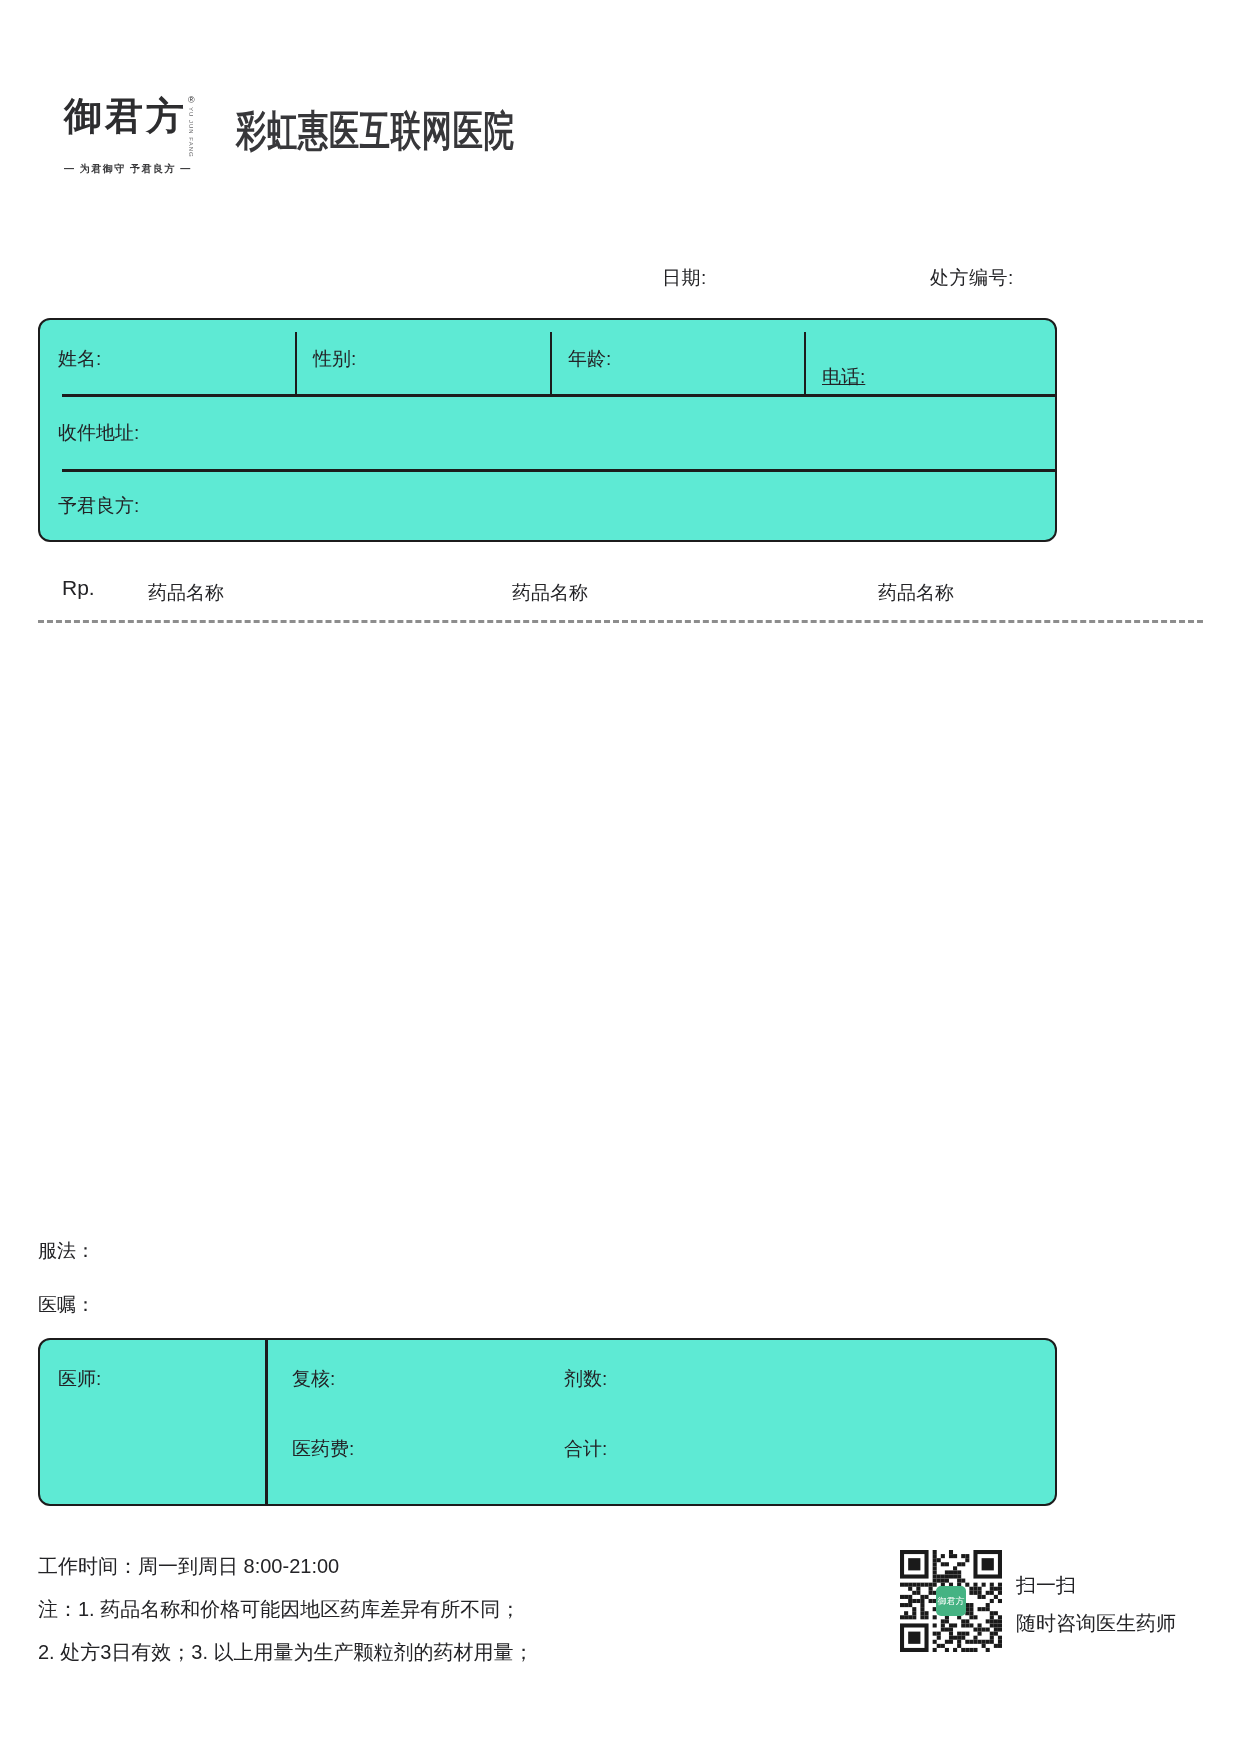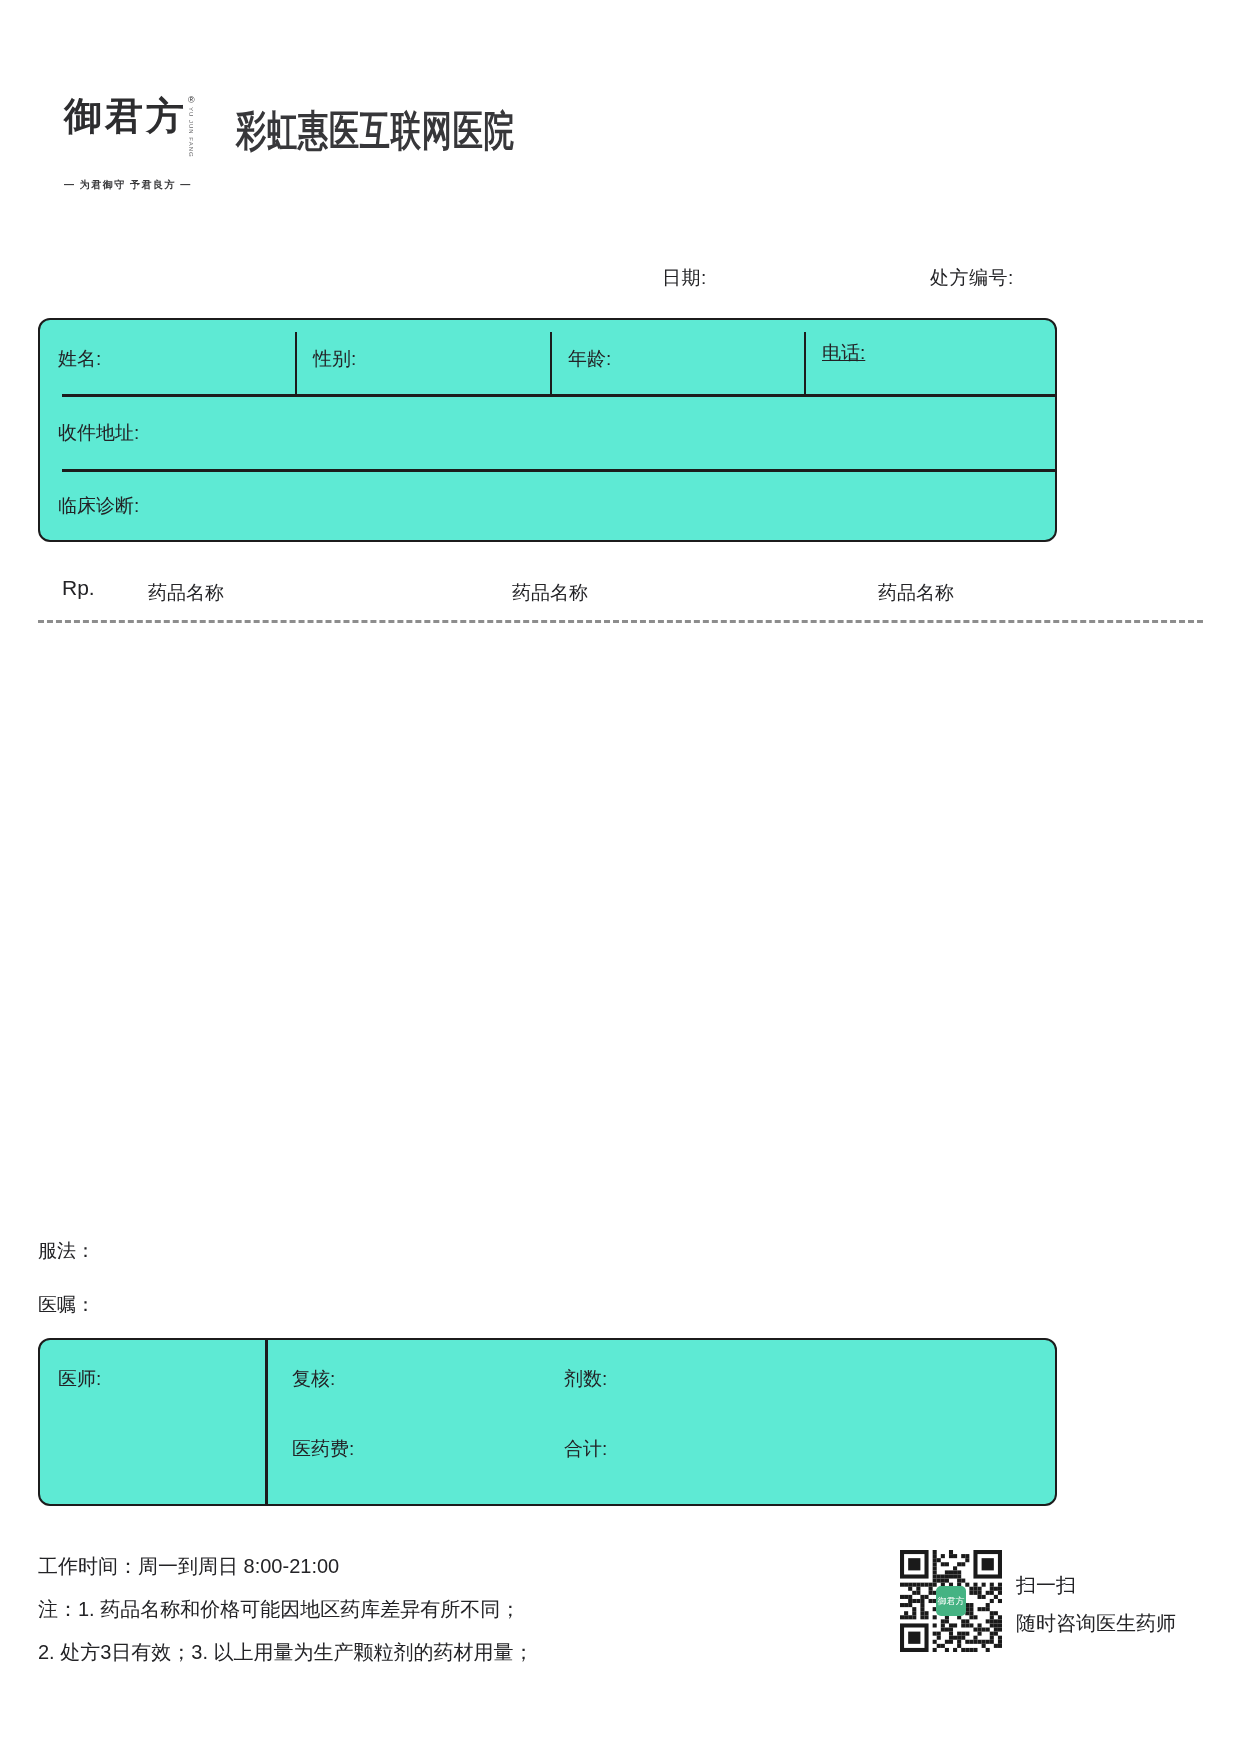--- a/index.html
+++ b/index.html
@@ -11,21 +11,21 @@
   .abs { position:absolute; }
 
   
   .logo-block { left:64px; top:96px; }
   .logo-row { display:flex; align-items:flex-start; }
   .logo-text { font-family:"DejaVu Serif","Liberation Serif",serif; font-weight:bold;
                font-size:38px; line-height:1.05; letter-spacing:3px; color:#2d2d2f; }
   .logo-side { display:flex; flex-direction:column; align-items:center; margin-left:1px; }
   .reg-mark { font-size:9px; line-height:1; color:#2d2d2f; }
   .logo-vert { writing-mode:vertical-rl; font-size:6px; letter-spacing:1px; color:#6a6a6c; margin-top:2px; }
-  .tagline { margin-top:20px; font-size:10px; letter-spacing:1.5px; color:#39393b; font-weight:bold; white-space:nowrap; }
+  .tagline { margin-top:4px; font-size:10px; letter-spacing:1.5px; color:#39393b; font-weight:bold; white-space:nowrap; }
   .hospital { left:236px; top:103px; font-size:42px; font-weight:bold; color:#37373a;
               transform:scaleX(0.72); transform-origin:left top; letter-spacing:1px; white-space:nowrap; }
 
   
   .notice { top:265px; font-size:19px; letter-spacing:0.5px; color:#232326; white-space:nowrap; }
 
   
   .info-box { border:2.5px solid #1c1c1c; border-radius:12px; background:#5eead4; }
   .patient-box { left:38px; top:318px; width:1019px; height:224px; }
   .vline { position:absolute; width:2px; background:#1c1c1c; }
@@ -71,31 +71,31 @@
   </div>
   <div class="abs hospital">彩虹惠医互联网医院</div>
 
   <div class="abs notice" style="left:662px;">日期:</div>
   <div class="abs notice" style="left:930px;">处方编号:</div>
 
   <div class="abs info-box patient-box">
     <span class="field-label" style="left:18px; top:26px;">姓名:</span>
     <span class="field-label" style="left:273px; top:26px;">性别:</span>
     <span class="field-label" style="left:528px; top:26px;">年龄:</span>
-    <span class="field-label" style="left:782px; top:20px;text-decoration:underline;">电话:</span>
+    <span class="field-label" style="left:782px; top:44px;text-decoration:underline;">电话:</span>
 
     <span class="vline" style="left:255px; top:12px; height:62px;"></span>
     <span class="vline" style="left:510px; top:12px; height:62px;"></span>
     <span class="vline" style="left:764px; top:12px; height:62px;"></span>
 
     <span class="hline" style="top:74px;"></span>
     <span class="field-label" style="left:18px; top:100px;">收件地址:</span>
 
     <span class="hline" style="top:149px;"></span>
-    <span class="field-label" style="left:18px; top:173px;">临床诊断:</span>
+    <span class="field-label" style="left:18px; top:173px;">予君良方:</span>
   </div>
 
   <div class="abs rp-label">Rp.</div>
   <div class="abs drug-col" style="left:148px;">药品名称</div>
   <div class="abs drug-col" style="left:512px;">药品名称</div>
   <div class="abs drug-col" style="left:878px;">药品名称</div>
   <div class="abs dashed-sep"></div>
 
   <div class="abs usage" style="left:38px; top:1238px;">服法：</div>
   <div class="abs usage" style="left:38px; top:1292px;">医嘱：</div>

